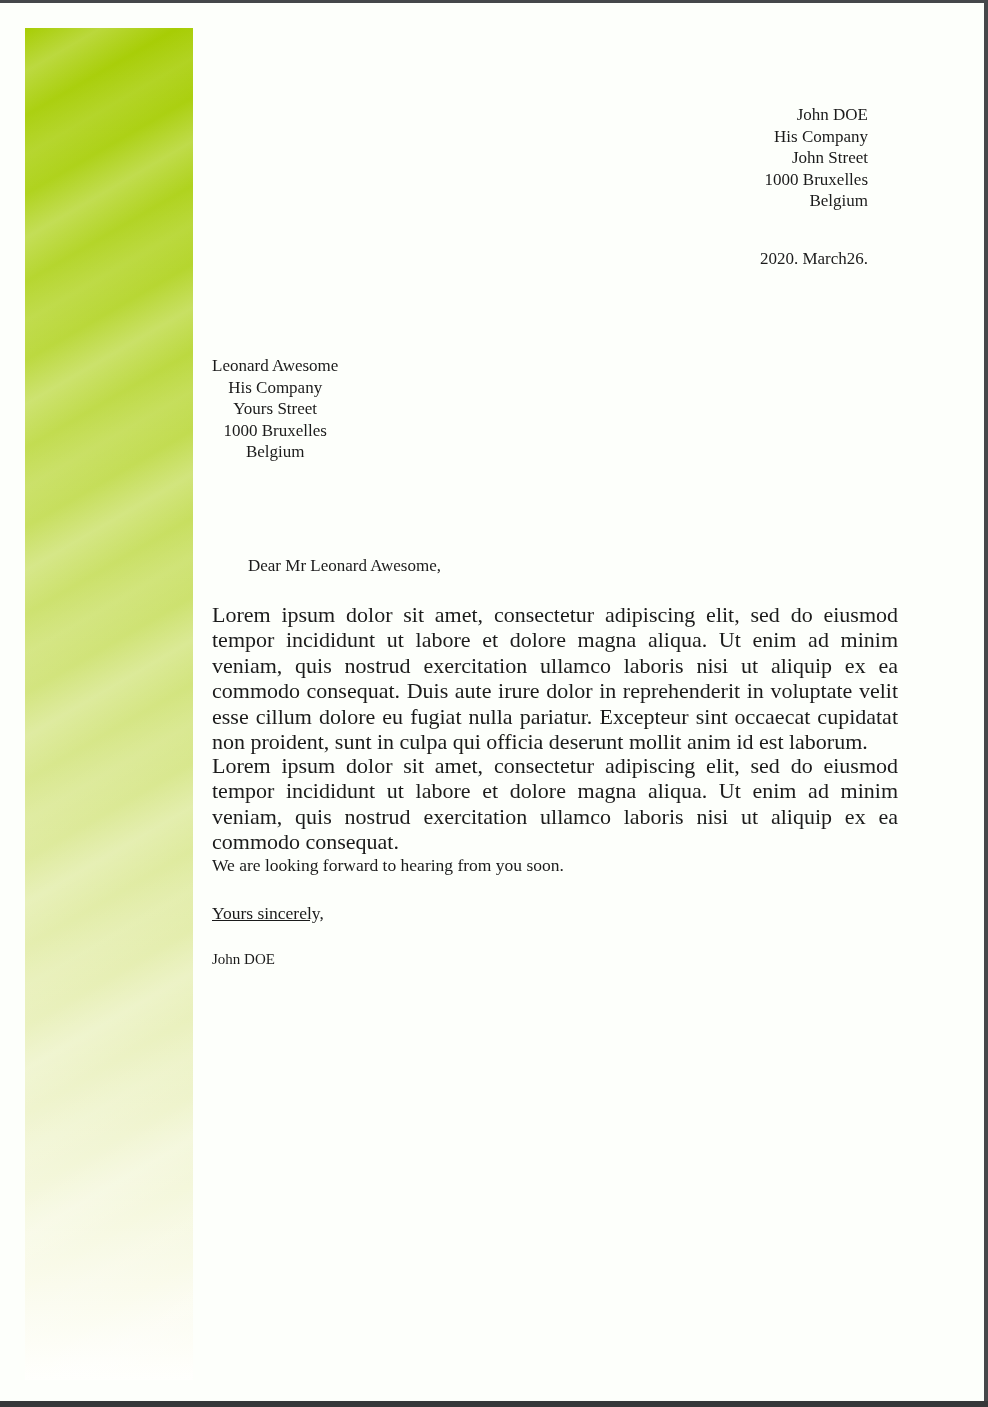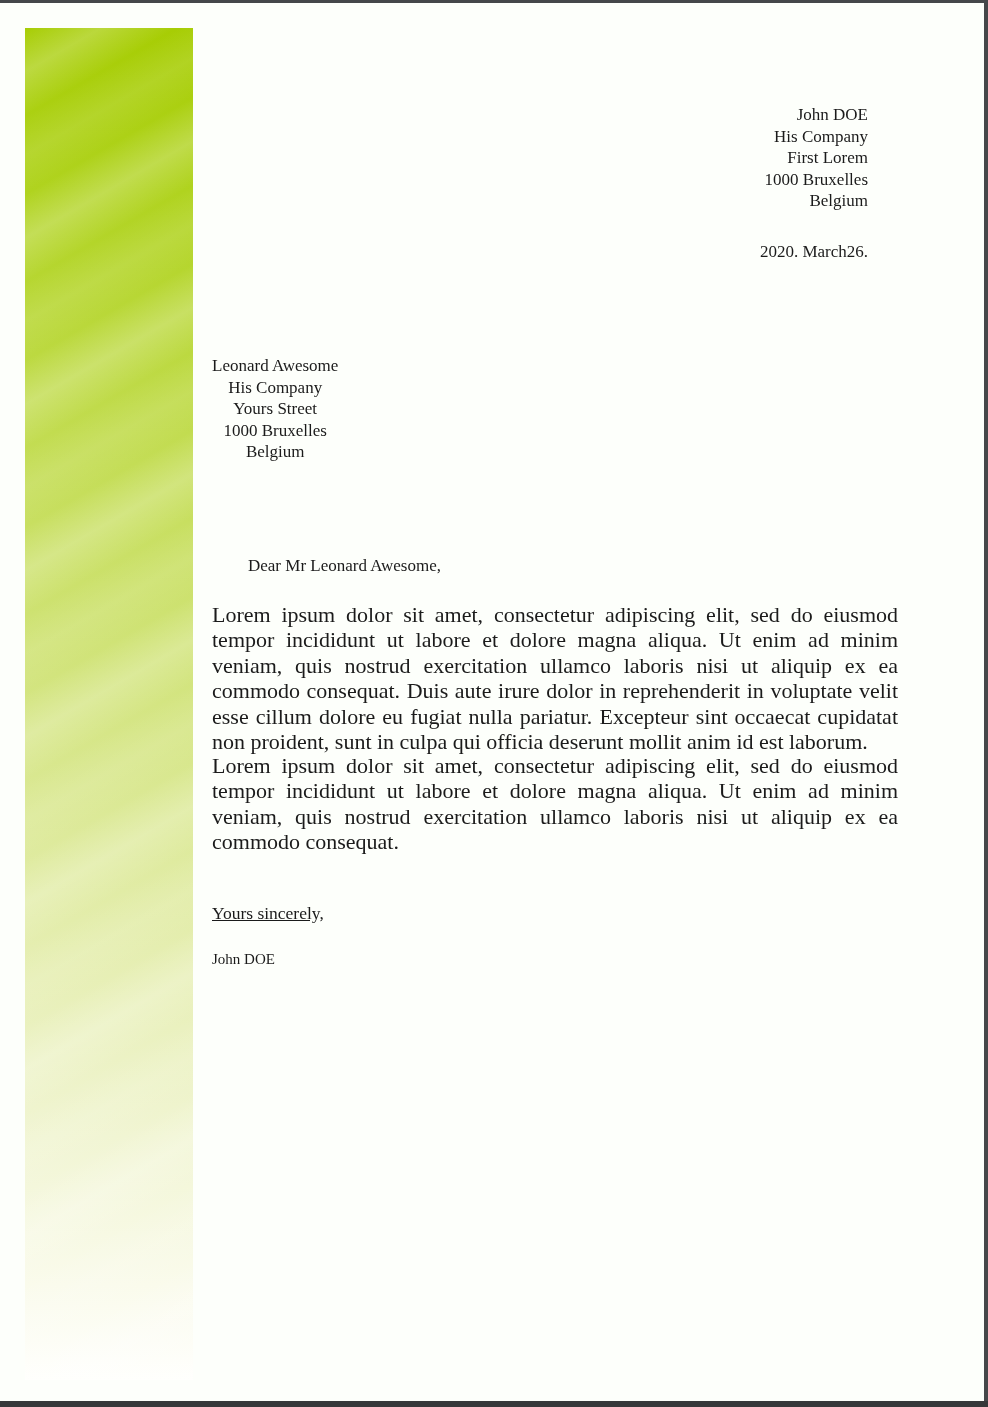--- a/index.html
+++ b/index.html
@@ -52,21 +52,21 @@
     font-size: 17px;
     line-height: 21.5px;
     white-space: nowrap;
   }
   .sender {
     top: 104px;
     right: 120px;
     text-align: right;
   }
   .date-line {
-    top: 242px;
+    top: 249px;
     right: 120px;
     font-size: 17px;
     text-align: right;
     white-space: nowrap;
   }
   .recipient {
     left: 212px;
     top: 355px;
     text-align: center;
   }
@@ -113,39 +113,40 @@
 
   <div class="edge-top"></div>
   <div class="edge-right"></div>
   <div class="edge-bottom"></div>
 
   <div class="accent-bar"></div>
 
   <div class="abs addr sender">
     <div>John DOE</div>
     <div>His Company</div>
-    <div>First Lorem</div>
+    <div>John Street</div>
     <div>1000 Bruxelles</div>
     <div>Belgium</div>
   </div>
 
   <div class="abs date-line">2020. March26.</div>
 
   <div class="abs addr recipient">
     <div>Leonard Awesome</div>
     <div>His Company</div>
     <div>Yours Street</div>
     <div>1000 Bruxelles</div>
     <div>Belgium</div>
   </div>
 
   <div class="abs salutation">Dear Mr Leonard Awesome,</div>
 
   <div class="abs body-para para1">Lorem ipsum dolor sit amet, consectetur adipiscing elit, sed do eiusmod tempor incididunt ut labore et dolore magna aliqua. Ut enim ad minim veniam, quis nostrud exercitation ullamco laboris nisi ut aliquip ex ea commodo consequat. Duis aute irure dolor in reprehenderit in voluptate velit esse cillum dolore eu fugiat nulla pariatur. Excepteur sint occaecat cupidatat non proident, sunt in culpa qui officia deserunt mollit anim id est laborum.</div>
 
   <div class="abs body-para para2">Lorem ipsum dolor sit amet, consectetur adipiscing elit, sed do eiusmod tempor incididunt ut labore et dolore magna aliqua. Ut enim ad minim veniam, quis nostrud exercitation ullamco laboris nisi ut aliquip ex ea commodo consequat.</div>
 
+  <div class="abs closing">We are looking forward to hearing from you soon.</div>
 
   <div class="abs valediction">Yours sincerely,</div>
 
   <div class="abs signature">John DOE</div>
 
 </div>
 
 </body></html>

